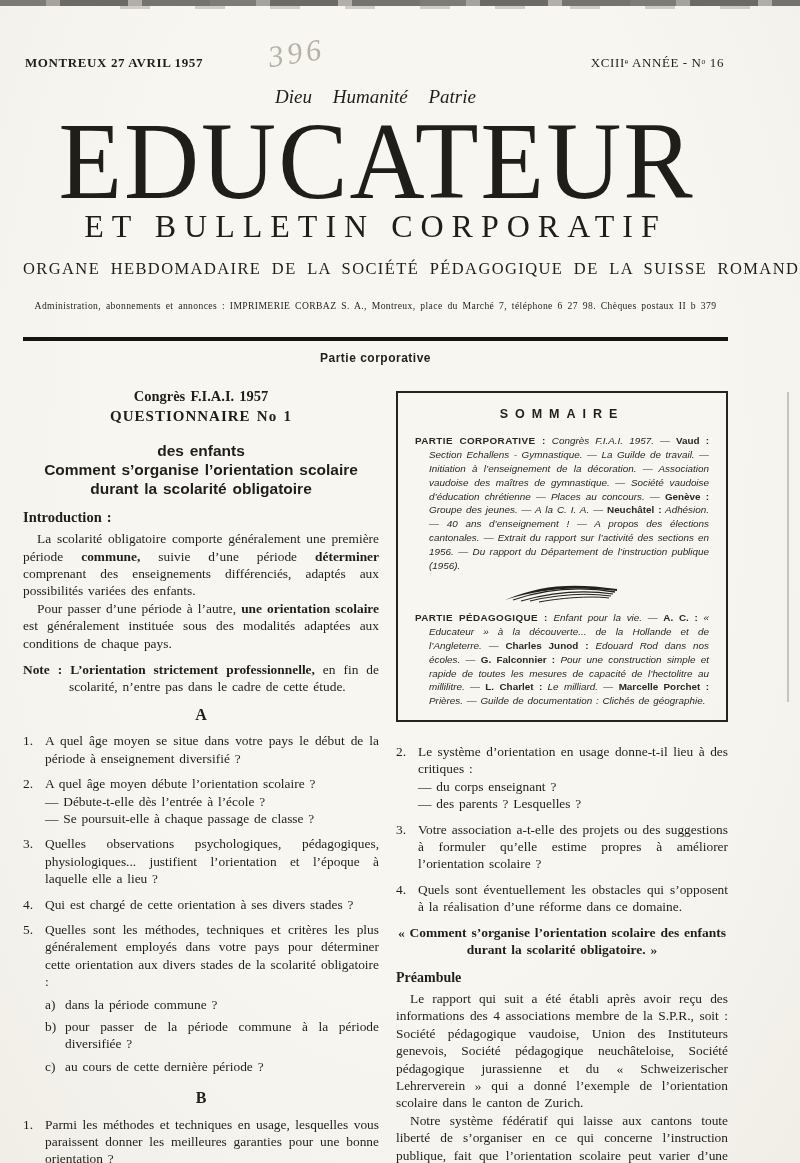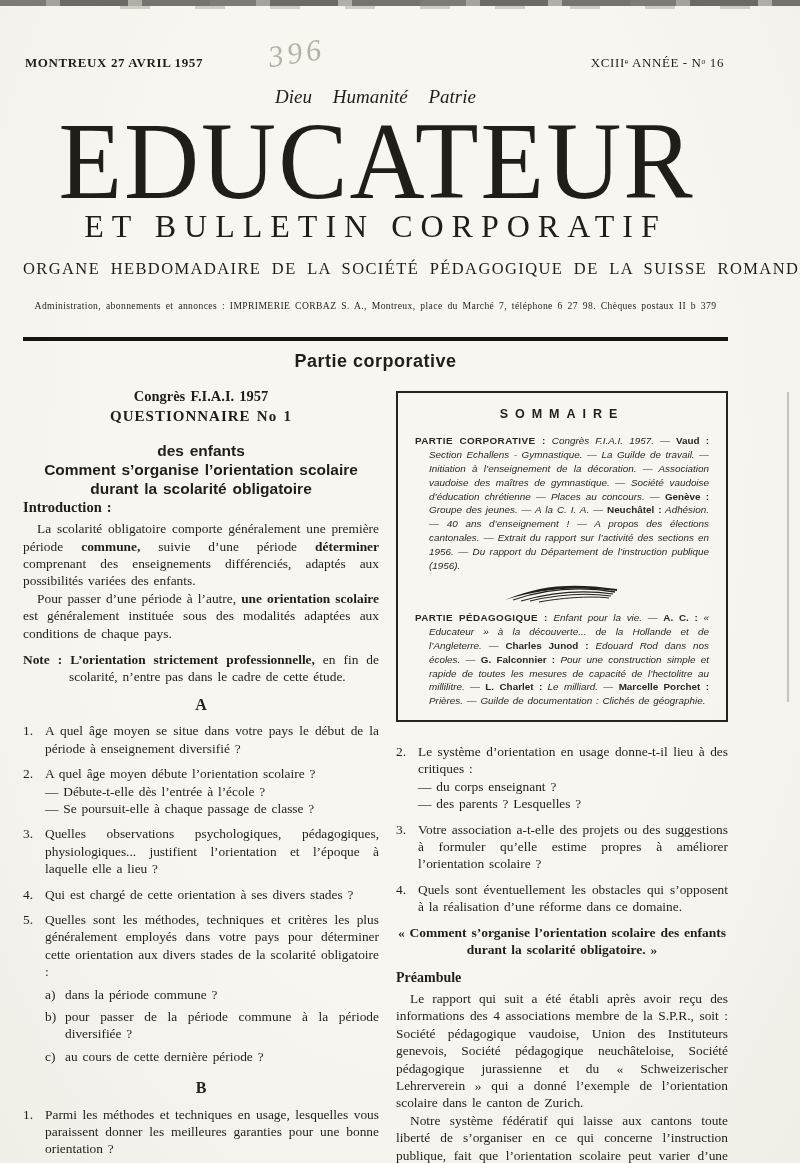--- a/index.html
+++ b/index.html
@@ -29,31 +29,31 @@
   .subtitle { position:absolute; top:208px; left:23px; width:705px; text-align:center;
     font-size:32px; letter-spacing:8px; }
   .organe { position:absolute; top:259px; left:23px; width:705px; text-align:center;
     font-size:16.5px; letter-spacing:1.4px; word-spacing:5px; white-space:nowrap; }
   .imprint { position:absolute; left:23px; width:705px; text-align:center;
     font-size:9.6px; letter-spacing:.4px; word-spacing:2px; white-space:nowrap; }
   .im1 { top:288px; } .im2 { top:300px; }
   .im3 { top:312px; font-weight:700; font-size:10px; }
   .rule { position:absolute; top:337px; left:23px; width:705px; height:4px; background:#161510; }
   .banner { position:absolute; top:351px; left:23px; width:705px; text-align:center;
-    font-family:"Liberation Sans","DejaVu Sans",sans-serif; font-weight:700; font-size:18px; letter-spacing:.5px; }
+    font-family:"Liberation Sans","DejaVu Sans",sans-serif; font-weight:700; font-size:12px; letter-spacing:.5px; }
 
   .col-left  { position:absolute; top:388px; left:23px;  width:356px; }
   .col-right { position:absolute; top:391px; left:396px; width:332px; }
 
   .body-text { font-size:13.4px; line-height:17.4px; text-align:justify; word-spacing:1.5px; }
   .kicker1 { text-align:center; font-weight:700; font-size:14.5px; }
   .kicker2 { text-align:center; font-weight:700; font-size:15px; letter-spacing:1px; margin-top:3px; }
   .heading { text-align:center; font-family:"Liberation Sans","DejaVu Sans",sans-serif;
     font-weight:700; font-size:15.5px; line-height:19px; margin-top:15px; }
-  .intro-label { font-weight:700; font-size:14.5px; margin-top:1px; margin-bottom:4px; }
+  .intro-label { font-weight:700; font-size:14.5px; margin-top:11px; margin-bottom:4px; }
   .para { text-indent:14px; }
   .note { margin-top:9px; padding-left:46px; text-indent:-46px; text-align:justify; }
   .b { font-weight:700; font-style:normal; }
   .sec-letter { text-align:center; font-weight:700; font-size:16px; margin:10px 0 9px; }
   .q { display:flex; margin-bottom:8px; }
   .q-num { flex:none; width:22px; font-size:13.4px; line-height:17.4px; }
   .q-body { flex:1; }
   .q-let { display:flex; margin-top:5px; }
   .q-let-l { flex:none; width:20px; font-size:13.4px; line-height:17.4px; }
 

